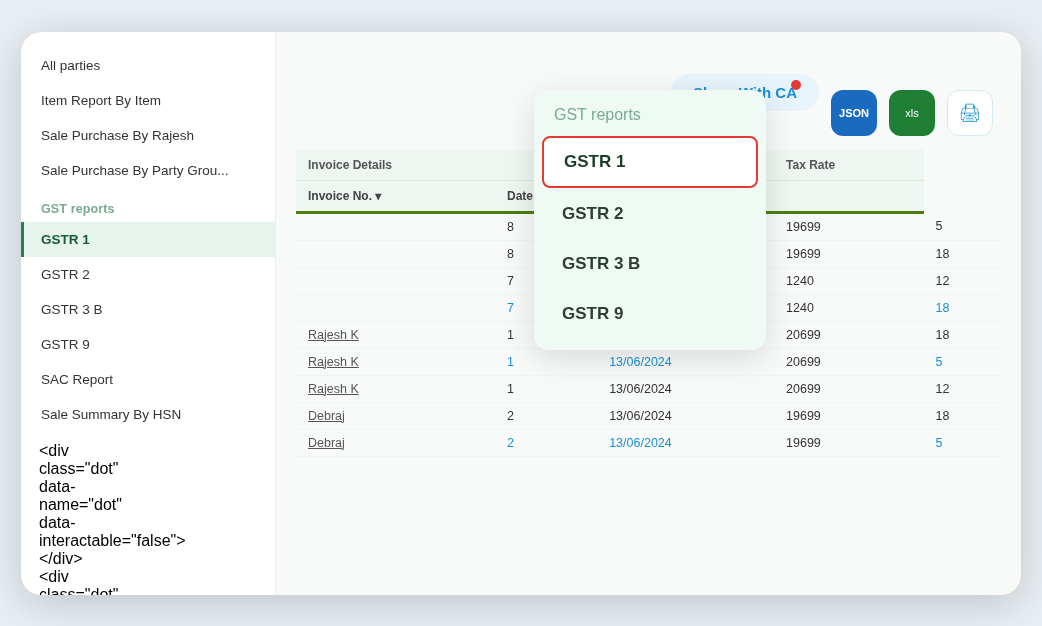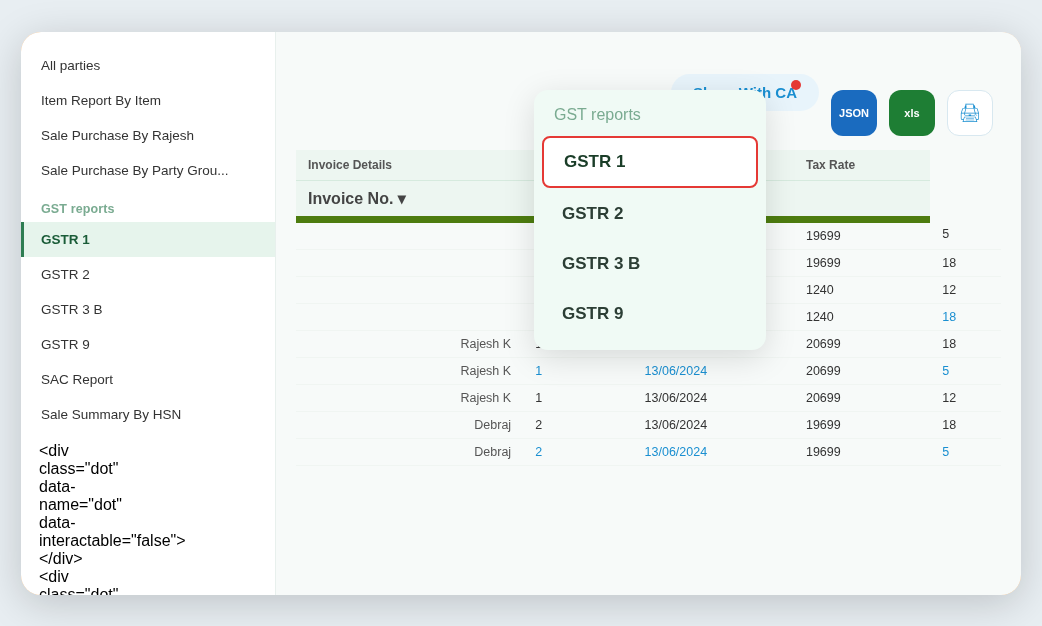--- a/index.html
+++ b/index.html
@@ -123,21 +123,21 @@
       color: #fff;
       font-size: 11px;
       font-weight: 700;
     }
 
     .toolbar-icon-btn.xls {
       background: #1e7e34;
       border: none;
       color: #fff;
       font-size: 11px;
-      font-weight: 700;
+      font-weight: 400;
     }
 
     .toolbar-icon-btn.print {
       color: #1a8fd1;
       font-size: 18px;
     }
 
     
     .data-table-wrapper {
       padding: 0 20px 0 20px;
@@ -148,22 +148,22 @@
       border-collapse: collapse;
       font-size: 13px;
     }
 
     .data-table thead tr th {
       background: #edf6f1;
       color: #444;
       font-weight: 600;
       padding: 8px 12px;
       text-align: right;
-      font-size: 16px;
-      border-bottom: 7px solid #4d7c0f;
+      font-size: 12px;
+      border-bottom: 3px solid #4d7c0f;
     }
 
     .data-table thead tr th:first-child,
     .data-table thead tr th:nth-child(2),
     .data-table thead tr th:nth-child(3) {
       text-align: left;
     }
 
     .data-table thead tr .group-header {
       text-align: center;
@@ -175,22 +175,23 @@
 
     .data-table tbody tr td {
       padding: 6px 12px;
       text-align: left;
       color: #333;
       border-bottom: 1px solid #f0f5f2;
       font-size: 12.5px;
     }
 
     .data-table tbody tr td:first-child {
-      text-align: right;
+      text-align: left;
       color: #555;
+      text-decoration: underline;
     }
 
     .data-table tbody tr td.blue {
       color: #1a8fd1;
     }
 
     
     .dropdown-overlay {
       position: absolute;
       top: 58px;

